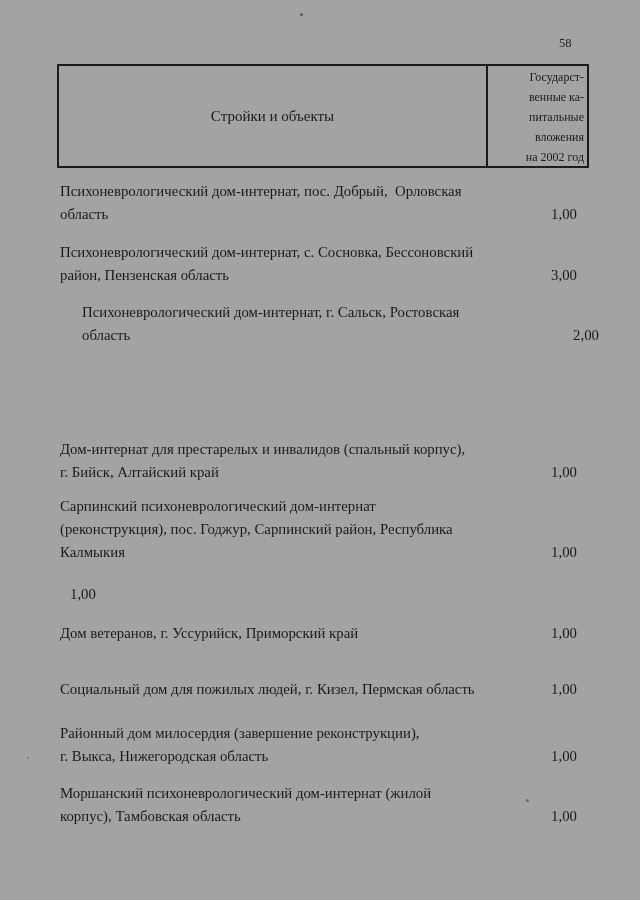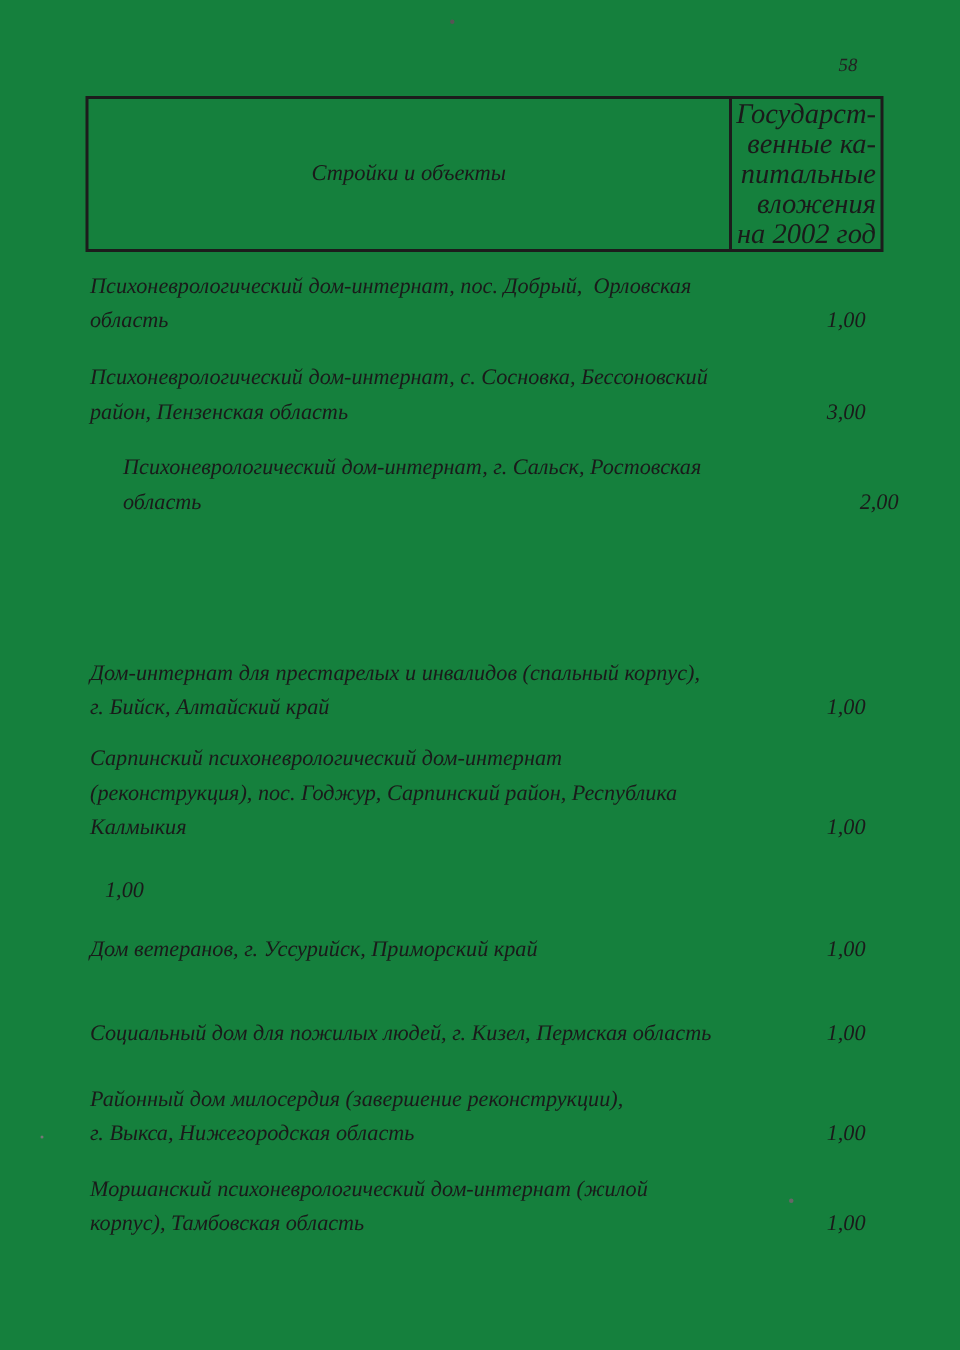--- a/index.html
+++ b/index.html
@@ -9,22 +9,21 @@
     width: 640px;
     height: 900px;
     overflow: hidden;
     font-family: "Liberation Serif", "DejaVu Serif", serif;
     color: #1a1a1a;
   }
   .page {
     position: relative;
     width: 640px;
     height: 900px;
-    background: #15803d;
-    font-style: italic;
+    background: #a3a3a3;
   }
   .page-number {
     position: absolute;
     left: 559px;
     top: 36px;
     font-size: 12.5px;
     line-height: 14px;
     color: #222;
   }
   
@@ -45,21 +44,21 @@
     justify-content: center;
     font-size: 15px;
     color: #1a1a1a;
   }
   .header-col-investments {
     width: 94px;
     flex: 0 0 auto;
     border-left: 2px solid #1c1c1c;
     text-align: right;
     padding: 1px 3px 0 2px;
-    font-size: 19px;
+    font-size: 12px;
     line-height: 20px;
     white-space: pre-line;
     color: #1a1a1a;
   }
   
   .rows {
     position: absolute;
     left: 0;
     top: 0;
     width: 592px;

